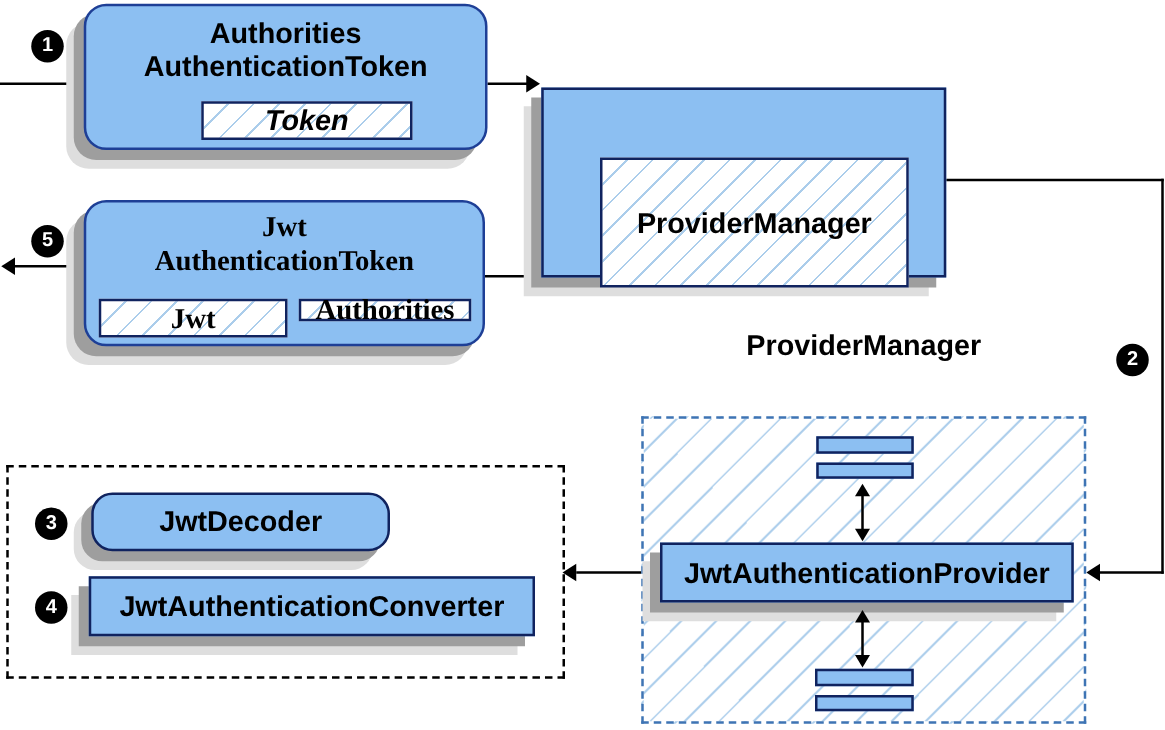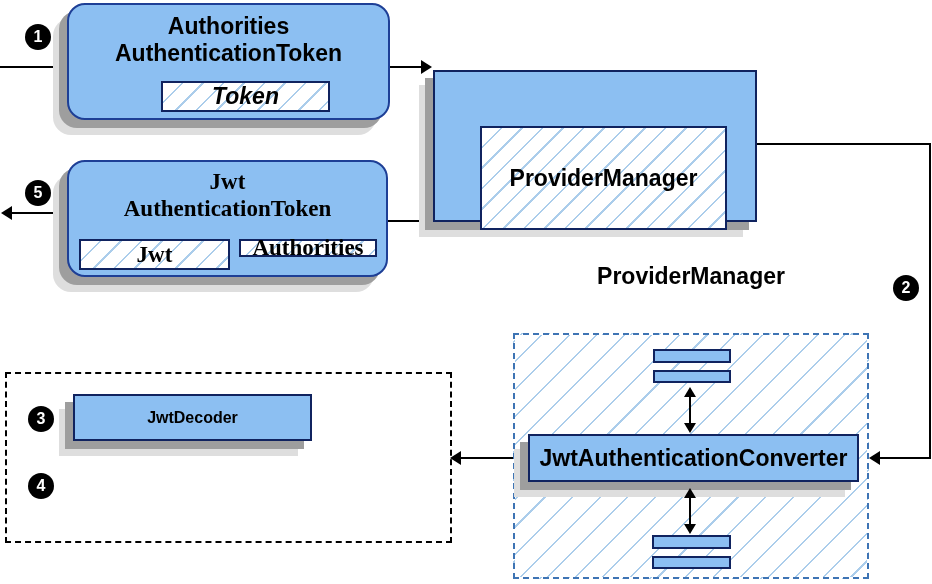--- a/index.html
+++ b/index.html
@@ -114,30 +114,33 @@
   <div class="hatchpanel" style="left:513px;top:333px;width:356px;height:246px;"></div>
 
   <div class="bar" style="left:653px;top:349px;width:78px;height:14px;"></div>
   <div class="bar" style="left:653px;top:370px;width:78px;height:13px;"></div>
 
   <div class="line" style="left:689px;top:395px;width:2px;height:30px;"></div>
   <div class="tri up" style="left:684px;top:387px;"></div>
   <div class="tri down" style="left:684px;top:423px;"></div>
 
   <div class="bluebox" style="left:528px;top:434px;width:331px;height:48px;font-size:23px;">
-    <span>JwtAuthenticationConverter</span>
+    <span>JwtAuthenticationProvider</span>
   </div>
 
   <div class="line" style="left:689px;top:497px;width:2px;height:28px;"></div>
   <div class="tri up" style="left:684px;top:488px;"></div>
   <div class="tri down" style="left:684px;top:524px;"></div>
 
   <div class="bar" style="left:652px;top:535px;width:79px;height:14px;"></div>
   <div class="bar" style="left:652px;top:556px;width:79px;height:13px;"></div>
 
   <div class="blackdashed" style="left:5px;top:372px;width:447px;height:171px;"></div>
 
-  <div class="bluebox" style="left:73px;top:394px;width:239px;height:47px;font-size:16px;">
+  <div class="bluebox" style="left:73px;top:394px;width:239px;height:47px;font-size:23px;border-radius:17px;">
     <span>JwtDecoder</span>
   </div>
 
+  <div class="bluebox" style="left:71px;top:461px;width:357px;height:48px;font-size:23px;">
+    <span>JwtAuthenticationConverter</span>
+  </div>
 
 </div>
 
 </body></html>

